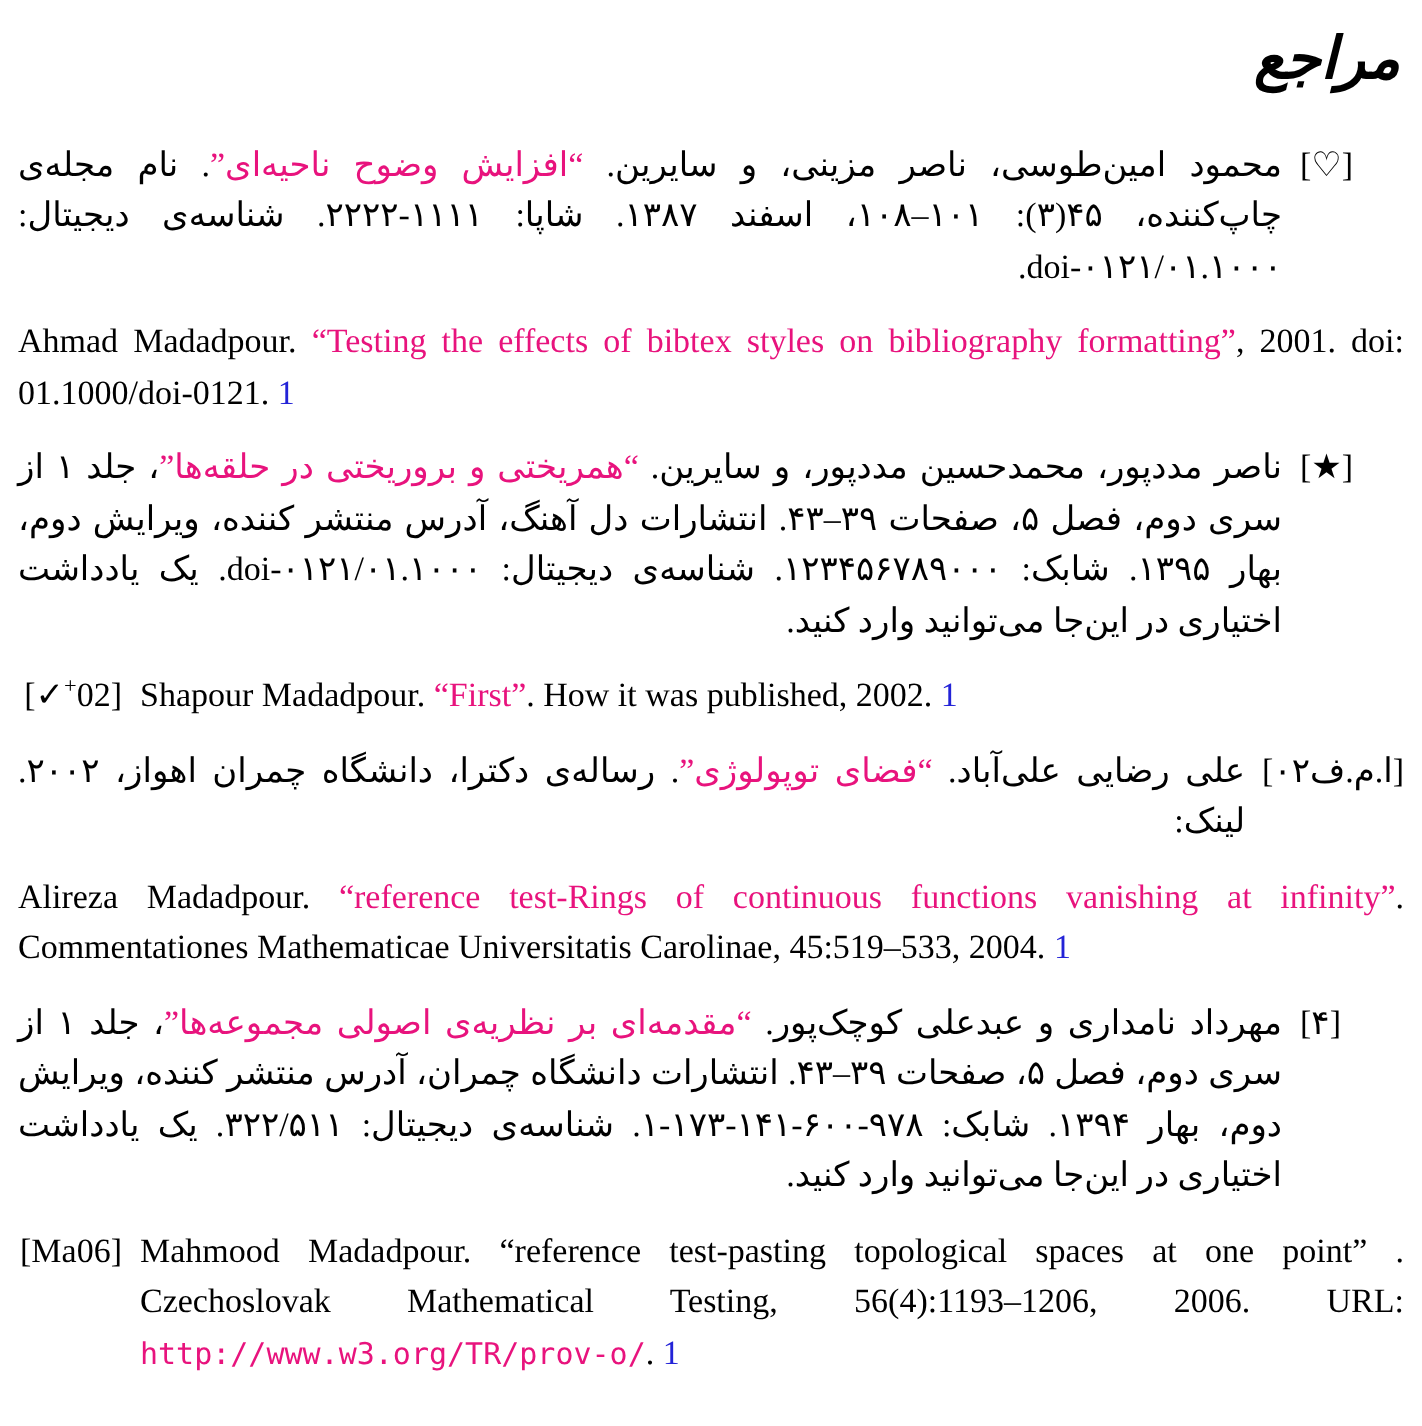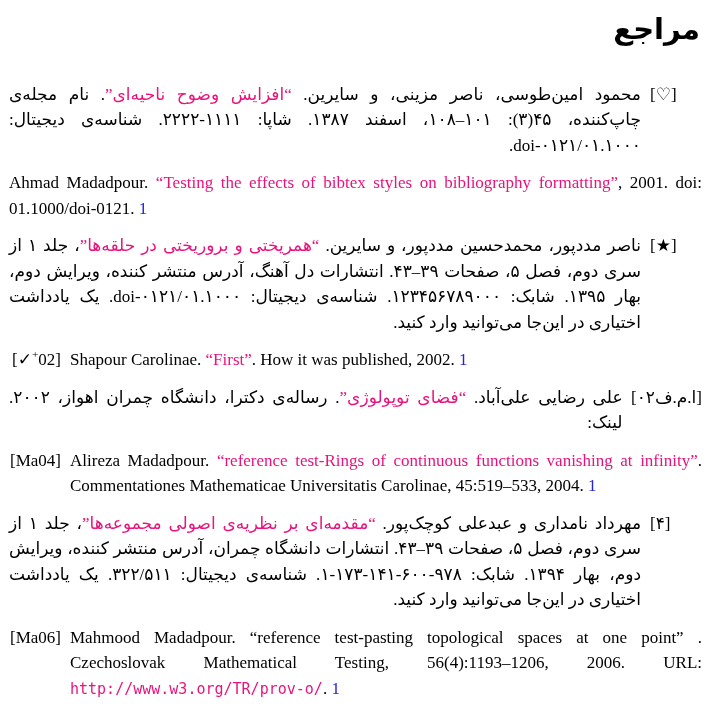--- a/index.html
+++ b/index.html
@@ -8,22 +8,23 @@
   body {
     width:711px; height:713px; overflow:hidden;
     background:var(--paper); color:var(--ink);
     padding:6px 9px 4px 9px;
     font-family:"Liberation Serif","DejaVu Serif","DejaVu Sans",serif;
     font-size:17px; line-height:1.5;
   }
   .page-title {
     direction:rtl; text-align:right;
     font-size:29px; font-weight:bold;
-    margin:2px 2px 30px 0;
+    margin:2px 2px 18px 0;
     font-family:"DejaVu Sans","Liberation Serif",serif;
+    font-style:italic;
   }
   .ref-list { width:100%; }
   .entry { display:flex; gap:9px; margin-bottom:12px; }
   .entry .label { min-width:52px; white-space:nowrap; text-align:right; }
   .entry[dir="rtl"] .label { text-align:left; }
   .entry .body { flex:1 1 auto; text-align:justify; }
   .seg-plain {}
   .seg-title { color:var(--magenta); }
   .seg-italic { }
   .seg-link { color:var(--blue); cursor:pointer; }
@@ -47,28 +48,27 @@
     </div>
     <div class="entry" dir="ltr">
       <div class="body"><span class="seg-plain">Ahmad Madadpour. </span><span class="seg-title">“Testing the effects of bibtex styles on bibliography formatting”</span><span class="seg-plain">, 2001. doi: 01.1000/doi-0121. </span><span class="seg-link">1</span></div>
     </div>
     <div class="entry" dir="rtl">
       <span class="label"><span>[★]</span></span>
       <div class="body"><span class="seg-plain">ناصر مددپور، محمدحسین مددپور، و سایرین. </span><span class="seg-title">“همریختی و بروریختی در حلقه‌ها”</span><span class="seg-plain">، جلد ۱ از سری دوم، فصل ۵، صفحات ۳۹–۴۳. انتشارات دل آهنگ، آدرس منتشر کننده، ویرایش دوم، بهار ۱۳۹۵. شابک: ۱۲۳۴۵۶۷۸۹۰۰۰. شناسه‌ی دیجیتال: ۰۱.۱۰۰۰/doi-۰۱۲۱. یک یادداشت اختیاری در این‌جا می‌توانید وارد کنید.</span></div>
     </div>
     <div class="entry" dir="ltr">
       <span class="label"><span>[✓</span><sup>+</sup><span>02]</span></span>
-      <div class="body"><span class="seg-plain">Shapour Carolinae. </span><span class="seg-title">“First”</span><span class="seg-plain">. How it was published, 2002. </span><span class="seg-link">1</span></div>
+      <div class="body"><span class="seg-plain">Shapour Madadpour. </span><span class="seg-title">“First”</span><span class="seg-plain">. How it was published, 2002. </span><span class="seg-link">1</span></div>
     </div>
     <div class="entry" dir="rtl">
       <span class="label"><span>[ا.م.ف۰۲]</span></span>
       <div class="body"><span class="seg-plain">علی رضایی علی‌آباد. </span><span class="seg-title">“فضای توپولوژی”</span><span class="seg-plain">. رساله‌ی دکترا، دانشگاه چمران اهواز، ۲۰۰۲. لینک:</span></div>
     </div>
     <div class="entry" dir="ltr">
-      <span class="label"><span>[Ma04]</span></span>
       <div class="body"><span class="seg-plain">Alireza Madadpour. </span><span class="seg-title">“reference test-Rings of continuous functions vanishing at infinity”</span><span class="seg-plain">. </span><span class="seg-italic">Commentationes Mathematicae Universitatis Carolinae</span><span class="seg-plain">, 45:519–533, 2004. </span><span class="seg-link">1</span></div>
     </div>
     <div class="entry" dir="rtl">
       <span class="label"><span>[۴]</span></span>
       <div class="body"><span class="seg-plain">مهرداد نامداری و عبدعلی کوچک‌پور. </span><span class="seg-title">“مقدمه‌ای بر نظریه‌ی اصولی مجموعه‌ها”</span><span class="seg-plain">، جلد ۱ از سری دوم، فصل ۵، صفحات ۳۹–۴۳. انتشارات دانشگاه چمران، آدرس منتشر کننده، ویرایش دوم، بهار ۱۳۹۴. شابک: ۹۷۸-۶۰۰-۱۴۱-۱۷۳-۱. شناسه‌ی دیجیتال: ۳۲۲/۵۱۱. یک یادداشت اختیاری در این‌جا می‌توانید وارد کنید.</span></div>
     </div>
     <div class="entry" dir="ltr">
       <span class="label"><span>[Ma06]</span></span>
       <div class="body"><span class="seg-plain">Mahmood Madadpour. “reference test-pasting topological spaces at one point” . </span><span class="seg-italic">Czechoslovak Mathematical Testing</span><span class="seg-plain">, 56(4):1193–1206, 2006. URL: </span><span class="seg-url" dir="ltr">http://www.w3.org/TR/prov-o/</span><span class="seg-plain">. </span><span class="seg-link">1</span></div>
     </div>

